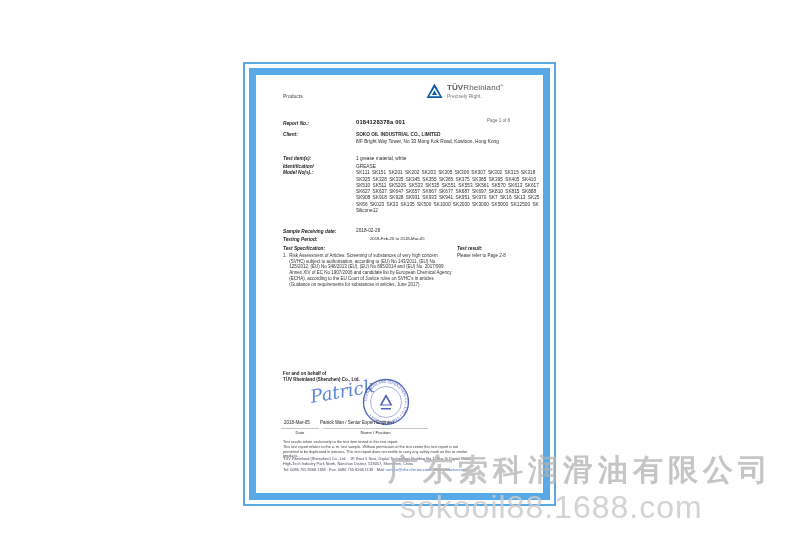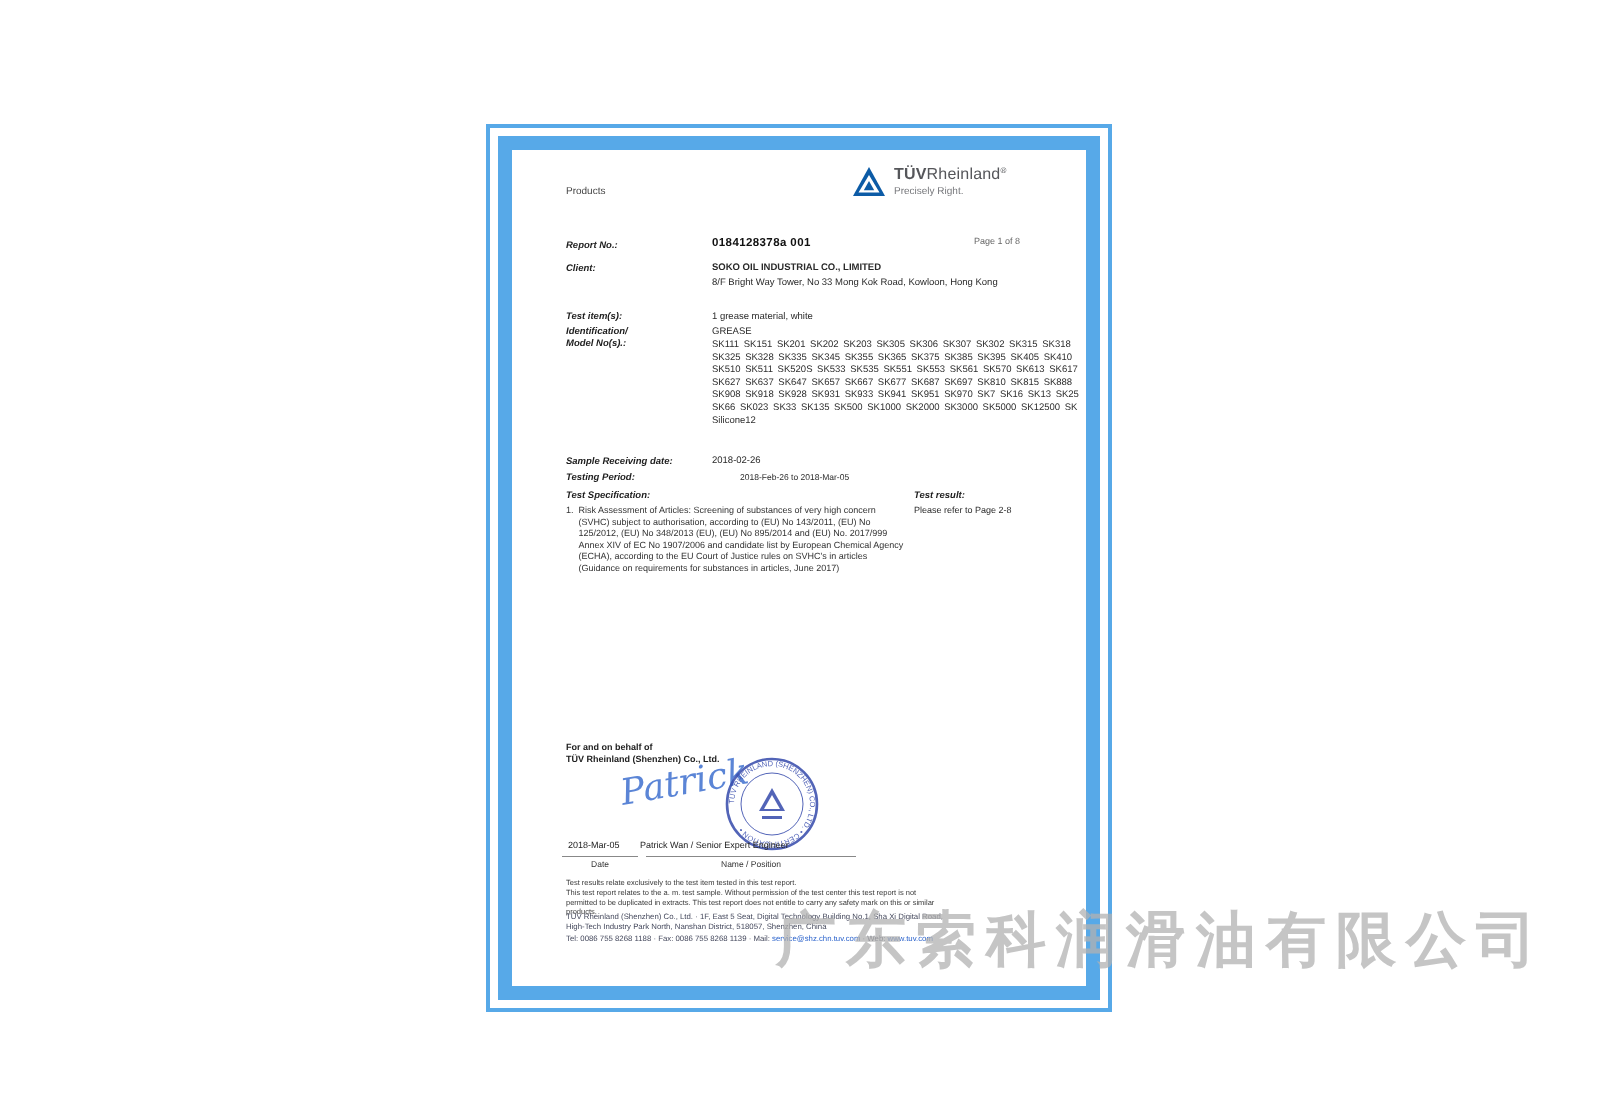--- a/index.html
+++ b/index.html
@@ -145,14 +145,15 @@
         <div class="abs addr" style="left:54px; top:772px;">High-Tech Industry Park North, Nanshan District, 518057, Shenzhen, China</div>
         <div class="abs addr" style="left:54px; top:784px;">
           <span>Tel: 0086 755 8268 1188 · Fax: 0086 755 8268 1139 · Mail: </span><span class="linkish">service@shz.chn.tuv.com</span><span> · Web: </span><span class="linkish">www.tuv.com</span>
         </div>
 
       </div>
     </div>
   </div>
 
   <div class="wm1">广东索科润滑油有限公司</div>
+  <div class="wm2">sokooil88.1688.com</div>
 
 </div>
 
 </body></html>

